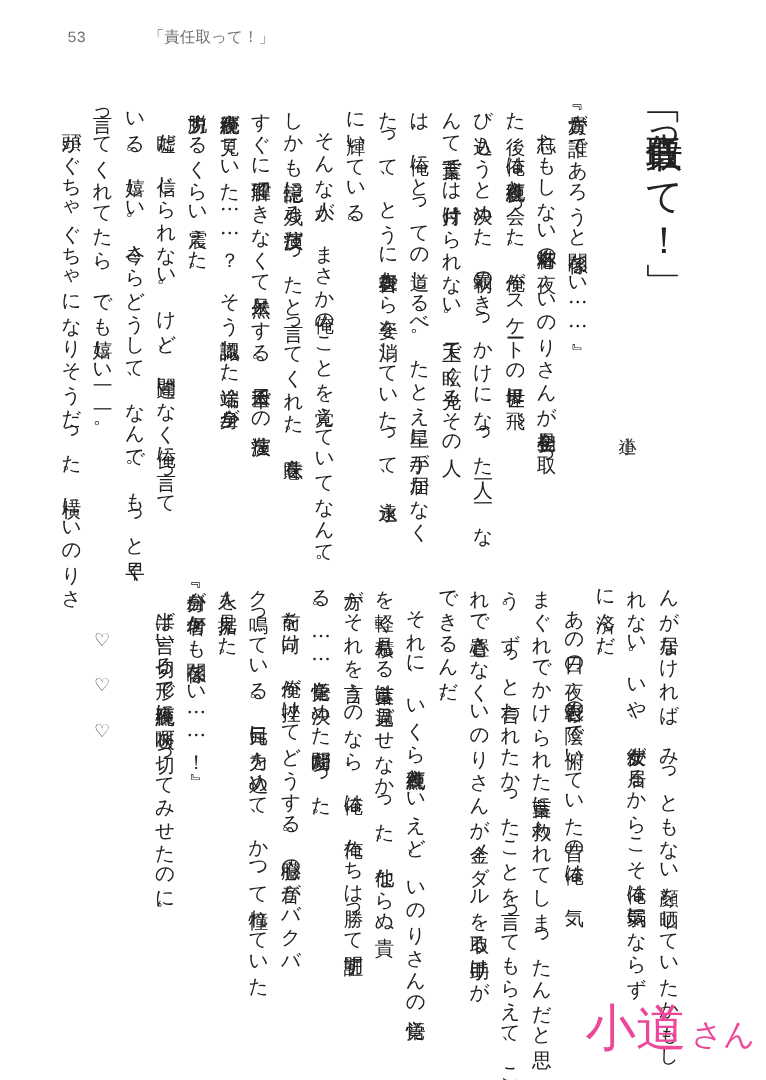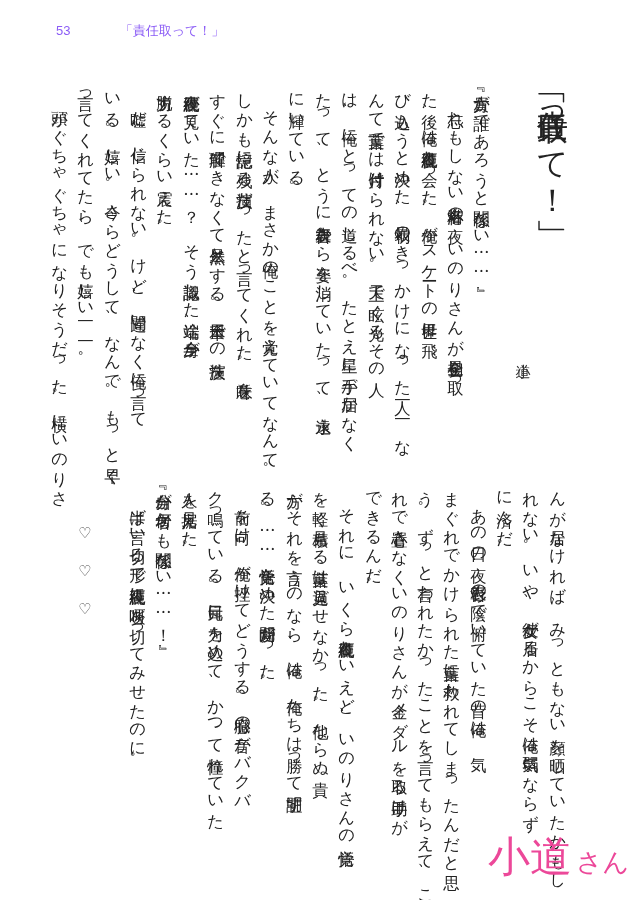--- a/index.html
+++ b/index.html
@@ -1,19 +1,19 @@
 <!DOCTYPE html>
 <html><head>
 <meta charset="utf-8">
 <style>
   html, body { margin: 0; padding: 0; background: #ffffff; }
   body { width: 638px; height: 900px; position: relative; overflow: hidden;
          font-family: "DejaVu Serif", "Liberation Serif", serif; color: #222; }
-  .header { position: absolute; top: 22px; left: 56px; font-size: 13px; color: #8b5cf6;
-            font-family: Liberation Sans, sans-serif; white-space: nowrap; }
+  .header { position: absolute; top: 22px; left: 56px; font-size: 13px; color: #737373;
+            font-family: Liberation Mono, monospace; white-space: nowrap; }
   .header .num { display: inline-block; width: 60px; }
   .col { position: absolute; writing-mode: vertical-rl; font-size: 16.3px; line-height: 1;
          letter-spacing: 0.5px; white-space: nowrap; width: 18px; text-orientation: upright; }
   .title { position: absolute; left: 532px; top: 84px; writing-mode: vertical-rl;
            font-size: 31px; letter-spacing: 2px; color: #222; white-space: nowrap; }
   .author-small { position: absolute; left: 513px; top: 352px; writing-mode: vertical-rl;
                   font-size: 15px; color: #333; }
   .hearts { position: absolute; left: 76px; top: 524px; writing-mode: vertical-rl;
             font-size: 15px; letter-spacing: 20px; color: #444;
             font-family: "DejaVu Sans", sans-serif; }

